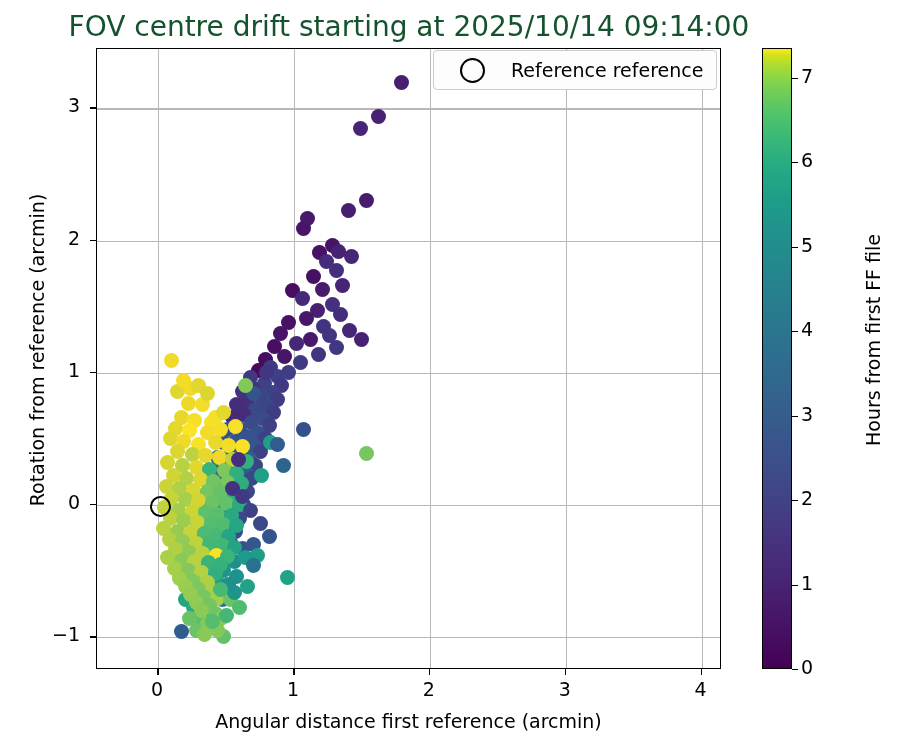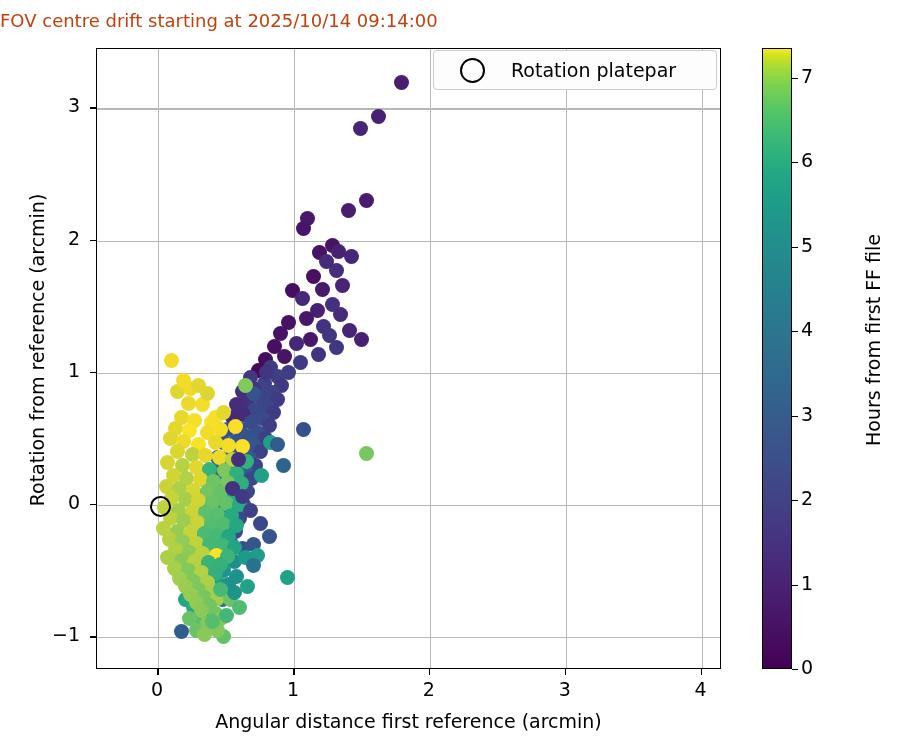--- a/index.html
+++ b/index.html
@@ -6,21 +6,21 @@
   body{
     width:900px;height:750px;background:#ffffff;
     font-family:"DejaVu Sans", sans-serif;
     overflow:hidden;
   }
   #fig{position:relative;width:900px;height:750px;}
 
   
   #title{
     position:absolute;left:0;top:10px;width:818px;
-    font-size:18px;color:#c2410c;
+    text-align:center;font-size:28px;color:#14532d;
     letter-spacing:0px;
   }
 
   
   #axes{
     position:absolute;left:96px;top:48px;
     width:625px;height:621px;
     border:1.6px solid #000;
     background:#fff;
     box-sizing:border-box;
@@ -418,21 +418,21 @@
       <div class="ticklabel y" style="top: 239.585px;">2</div>
       <div class="tick y" style="top: 107.457px;"></div>
       <div class="ticklabel y" style="top: 107.457px;">3</div>
     </div>
 
   <div id="xlabel">Angular distance first reference (arcmin)</div>
   <div id="ylabel">Rotation from reference (arcmin)</div>
 
   <div id="legend">
     <div id="legend-marker"></div>
-    <div id="legend-label">Rotation platepar</div>
+    <div id="legend-label">Reference reference</div>
   </div>
 
   <div id="cbar"></div>
   <div id="cbar-ticks">
       <div class="cbtick" style="top: 669px;"></div>
       <div class="cblabel" style="top: 669px;">0</div>
       <div class="cbtick" style="top: 584.51px;"></div>
       <div class="cblabel" style="top: 584.51px;">1</div>
       <div class="cbtick" style="top: 500.02px;"></div>
       <div class="cblabel" style="top: 500.02px;">2</div>

